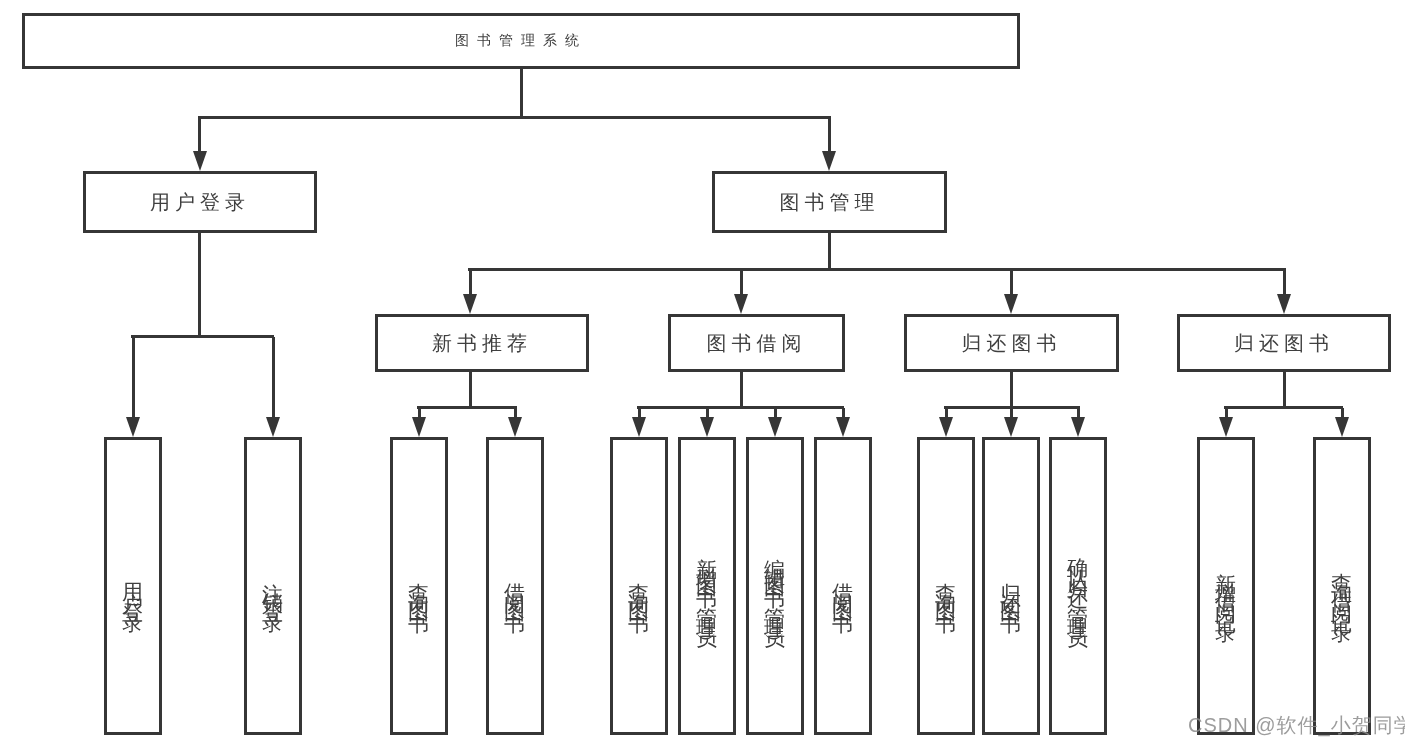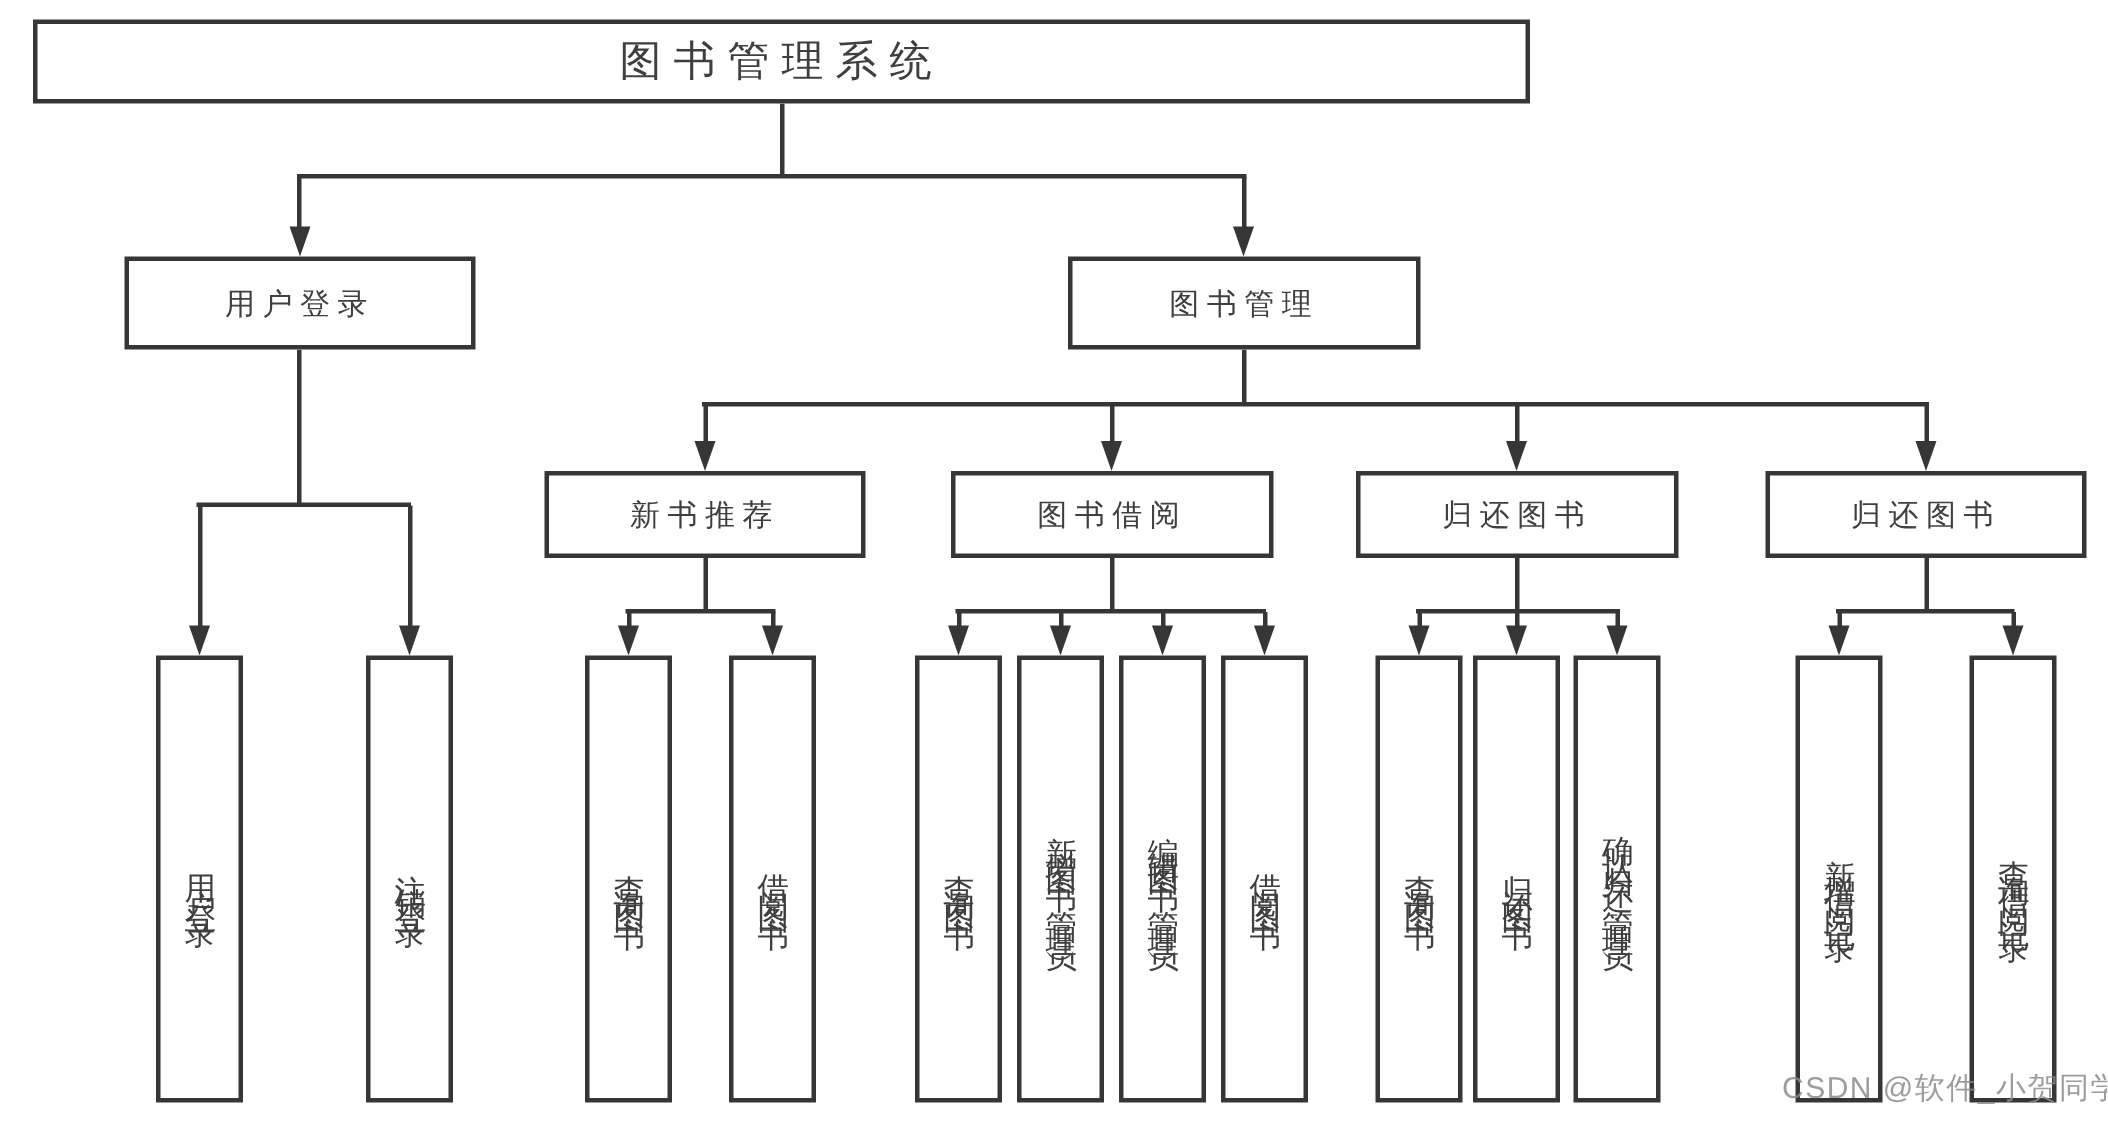--- a/index.html
+++ b/index.html
@@ -18,21 +18,21 @@
   }
   .box{
     position:absolute;
     box-sizing:border-box;
     border:3px solid var(--line);
     background:#fff;
     display:flex;align-items:center;justify-content:center;
     color:var(--text);
     z-index:2;
   }
-  .root-box{font-size:28px;letter-spacing:8px;}
+  .root-box{font-size:14px;letter-spacing:8px;}
   .node-box{font-size:20px;letter-spacing:5px;}
   .leaf-box{width:58px;top:437px;height:298px;}
   .leaf-box .vtext{
     writing-mode:vertical-rl;
     text-orientation:mixed;
     font-size:21px;
     letter-spacing:10px;
     line-height:1;
     color:var(--text);
   }
@@ -58,22 +58,22 @@
 </head>
 <body>
 
 <div class="canvas">
 
   <div class="box root-box" style="left:22px;top:13px;width:998px;height:56px">图书管理系统</div>
 
   <div class="box node-box" style="left:83px;top:171px;width:234px;height:62px">用户登录</div>
   <div class="box node-box" style="left:712px;top:171px;width:235px;height:62px">图书管理</div>
 
-  <div class="box node-box" style="left:363px;top:314px;width:214px;height:58px">新书推荐</div>
-  <div class="box node-box" style="left:634px;top:314px;width:215px;height:58px">图书借阅</div>
+  <div class="box node-box" style="left:375px;top:314px;width:214px;height:58px">新书推荐</div>
+  <div class="box node-box" style="left:668px;top:314px;width:177px;height:58px">图书借阅</div>
   <div class="box node-box" style="left:904px;top:314px;width:215px;height:58px">归还图书</div>
   <div class="box node-box" style="left:1177px;top:314px;width:214px;height:58px">归还图书</div>
 
   <div class="box leaf-box" style="left:104px">
     <span class="vtext">用户登录</span>
   </div>
   <div class="box leaf-box" style="left:244px">
     <span class="vtext">注销登录</span>
   </div>
 

